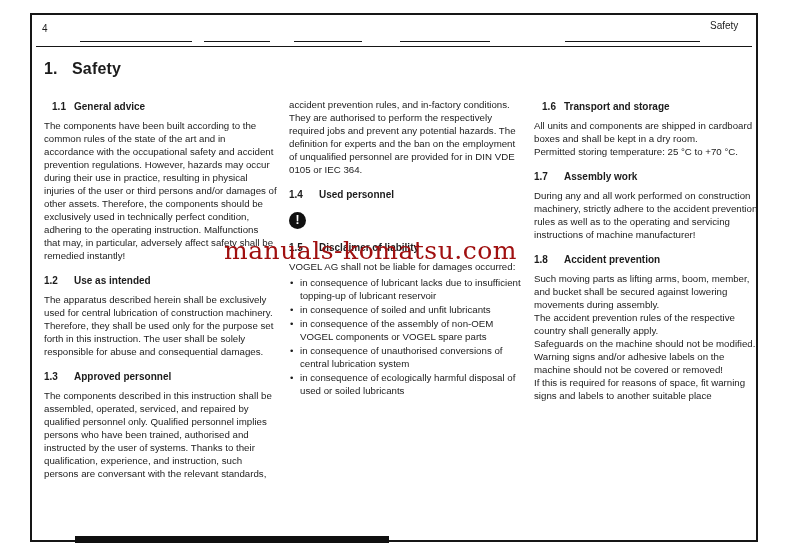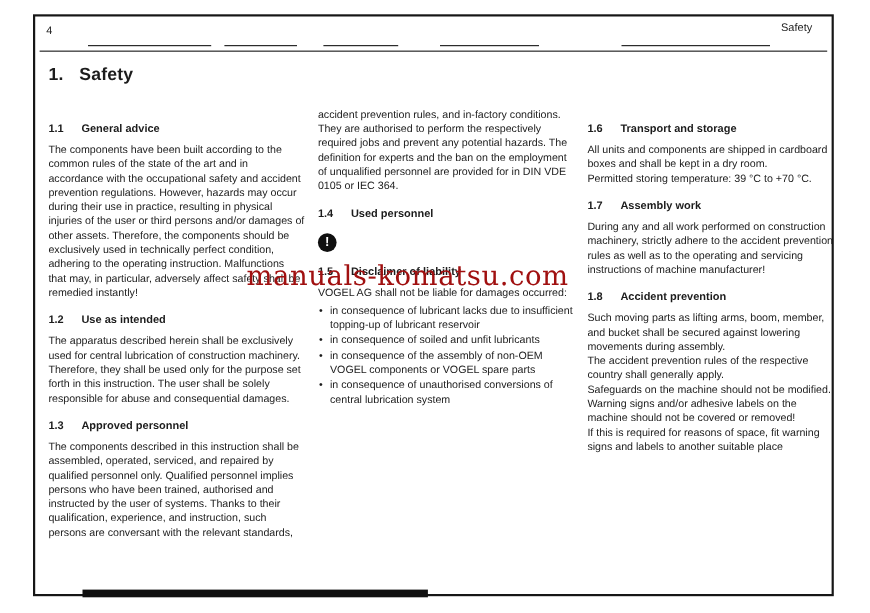--- a/index.html
+++ b/index.html
@@ -31,21 +31,21 @@
     display:flex; font-size:16px; font-weight:bold; letter-spacing:0.2px;
   }
   .doc-title .tnum { width:28px; flex:none; }
 
   .col { position:absolute; top:98px; font-size:9.7px; line-height:13px; }
   .col1 { left:44px;  width:233px; }
   .col2 { left:289px; width:233px; }
   .col3 { left:534px; width:224px; }
 
   .sec { display:flex; font-weight:bold; font-size:10px; margin:12px 0 6px 0; }
-  .sec:first-child { margin-top:13px; }
+  .sec:first-child { margin-top:2px;text-align:center; }
   .sec .sec-num { width:30px; flex:none; }
   .body-p { margin-bottom:3px; }
   .ml { white-space:pre-line; }
 
   .picto-row { display:flex; gap:8px; margin:4px 0 8px 0; }
   .warn-icon {
     width:17px; height:17px; flex:none; margin-top:5px;
     background:#101010; color:#ffffff; border-radius:50%;
     text-align:center; line-height:17px; font-size:12px; font-weight:bold;
   }
@@ -117,30 +117,31 @@
   <div class="sec">
     <span class="sec-num">1.5</span>
     <span>Disclaimer of liability</span>
   </div>
   <p class="body-p">VOGEL AG shall not be liable for damages occurred:</p>
   <ul class="bullets">
     <li>in consequence of lubricant lacks due to insufficient topping-up of lubricant reservoir</li>
     <li>in consequence of soiled and unfit lubricants</li>
     <li>in consequence of the assembly of non-OEM VOGEL components or VOGEL spare parts</li>
     <li>in consequence of unauthorised conversions of central lubrication system</li>
+    <li>in consequence of ecologically harmful disposal of used or soiled lubricants</li>
   </ul>
 </div>
 
 <div class="col col3">
   <div class="sec">
     <span class="sec-num">1.6</span>
     <span>Transport and storage</span>
   </div>
   <p class="body-p ml">All units and components are shipped in cardboard boxes and shall be kept in a dry room.
-Permitted storing temperature:  39 °C to +70 °C.</p>
+Permitted storing temperature:  25 °C to +70 °C.</p>
 
   <div class="sec">
     <span class="sec-num">1.7</span>
     <span>Assembly work</span>
   </div>
   <p class="body-p">During any and all work performed on construction machinery, strictly adhere to the accident prevention rules as well as to the operating and servicing instructions of machine manufacturer!</p>
 
   <div class="sec">
     <span class="sec-num">1.8</span>
     <span>Accident prevention</span>

